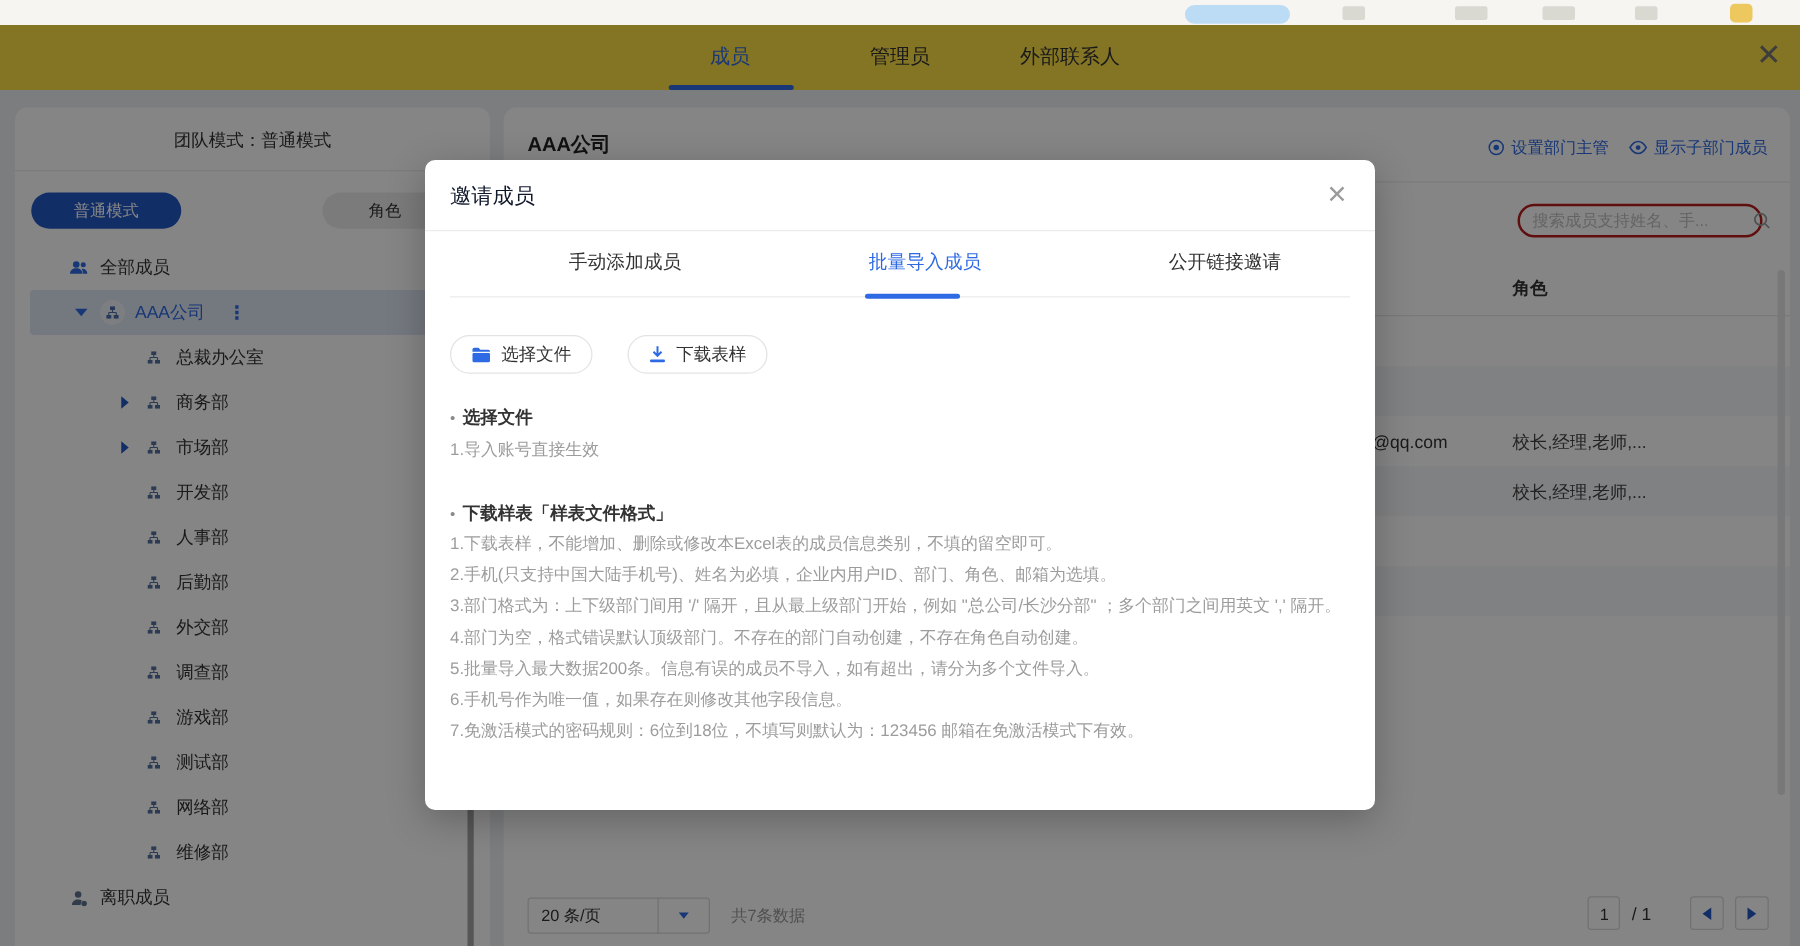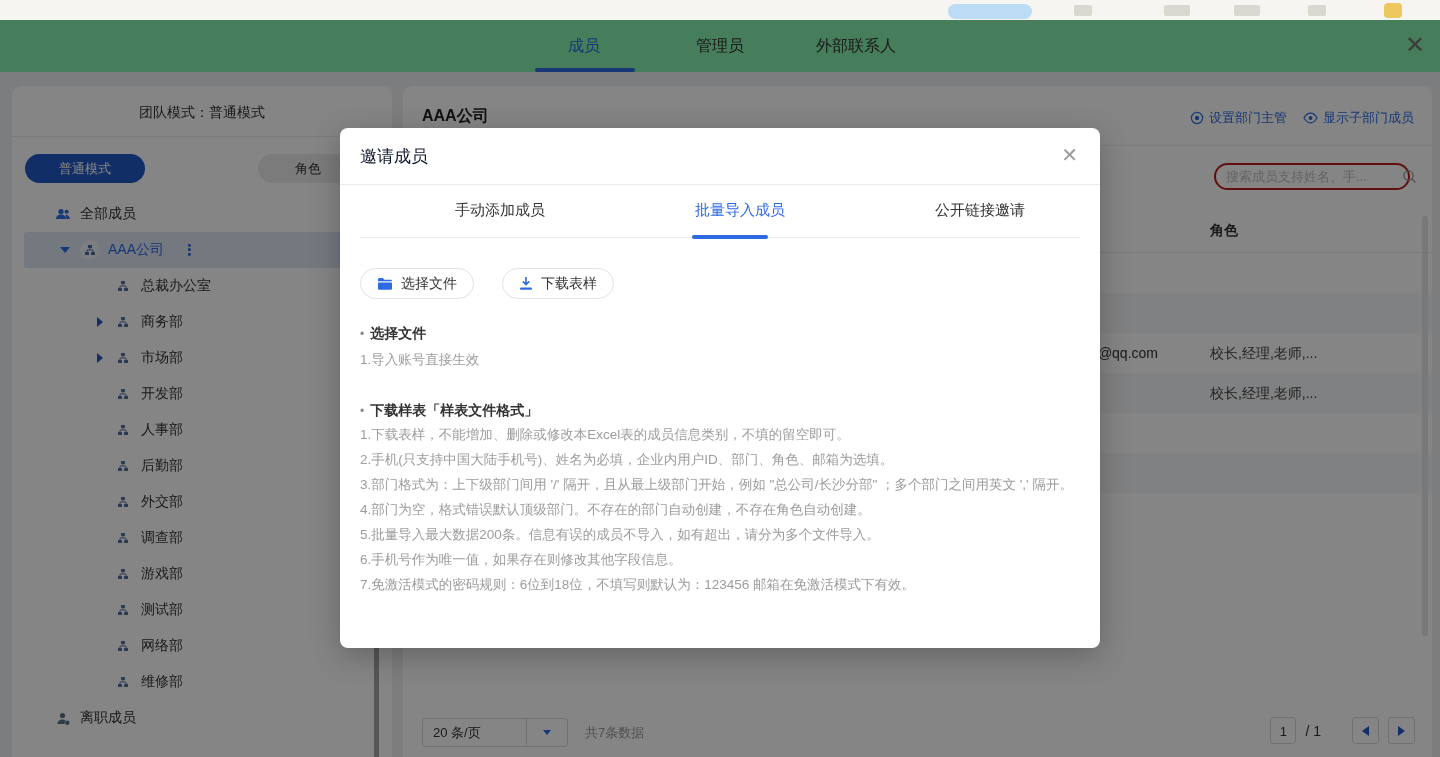--- a/index.html
+++ b/index.html
@@ -10,21 +10,21 @@
   .top-strip { position:absolute; left:0; top:0; width:1440px; height:20px; background:#f6f5f1; }
   .ts-pill { position:absolute; left:948px; top:4px; width:84px; height:15px; border-radius:8px; background:#bcdcf6; }
   .ts-glyph { position:absolute; top:5px; height:11px; background:#d9d8d1; border-radius:2px; }
   .ts-g1{ left:1074px; width:18px; } .ts-g2{ left:1164px; width:26px; }
   .ts-g3{ left:1234px; width:26px; } .ts-g4{ left:1308px; width:18px; }
   .ts-star { position:absolute; left:1384px; top:3px; width:18px; height:15px; background:#ecc85e; border-radius:4px; }
 
   
   .app { position:absolute; left:0; top:20px; width:1440px; height:737px; }
 
-  .topbar { position:absolute; left:0; top:0; width:1440px; height:52px; background:#86efac; }
+  .topbar { position:absolute; left:0; top:0; width:1440px; height:52px; background:#fde047; }
   .tb-tab { position:absolute; top:0; height:52px; line-height:52px; text-align:center; font-size:16px; color:#333; cursor:pointer; }
   .tb-tab.t0 { left:552px; width:64px; color:#2d6ae3; }
   .tb-tab.t1 { left:672px; width:96px; }
   .tb-tab.t2 { left:796px; width:120px; }
   .tb-underline { position:absolute; left:535px; top:48px; width:100px; height:4px; border-radius:2px; background:#2d6ae3; }
 
   .page { position:absolute; left:0; top:52px; width:1440px; height:685px; background:#eef0f3; }
 
   
   .sidebar { position:absolute; left:12px; top:66px; width:380px; height:671px; background:#fff; border-radius:10px 10px 0 0; }

